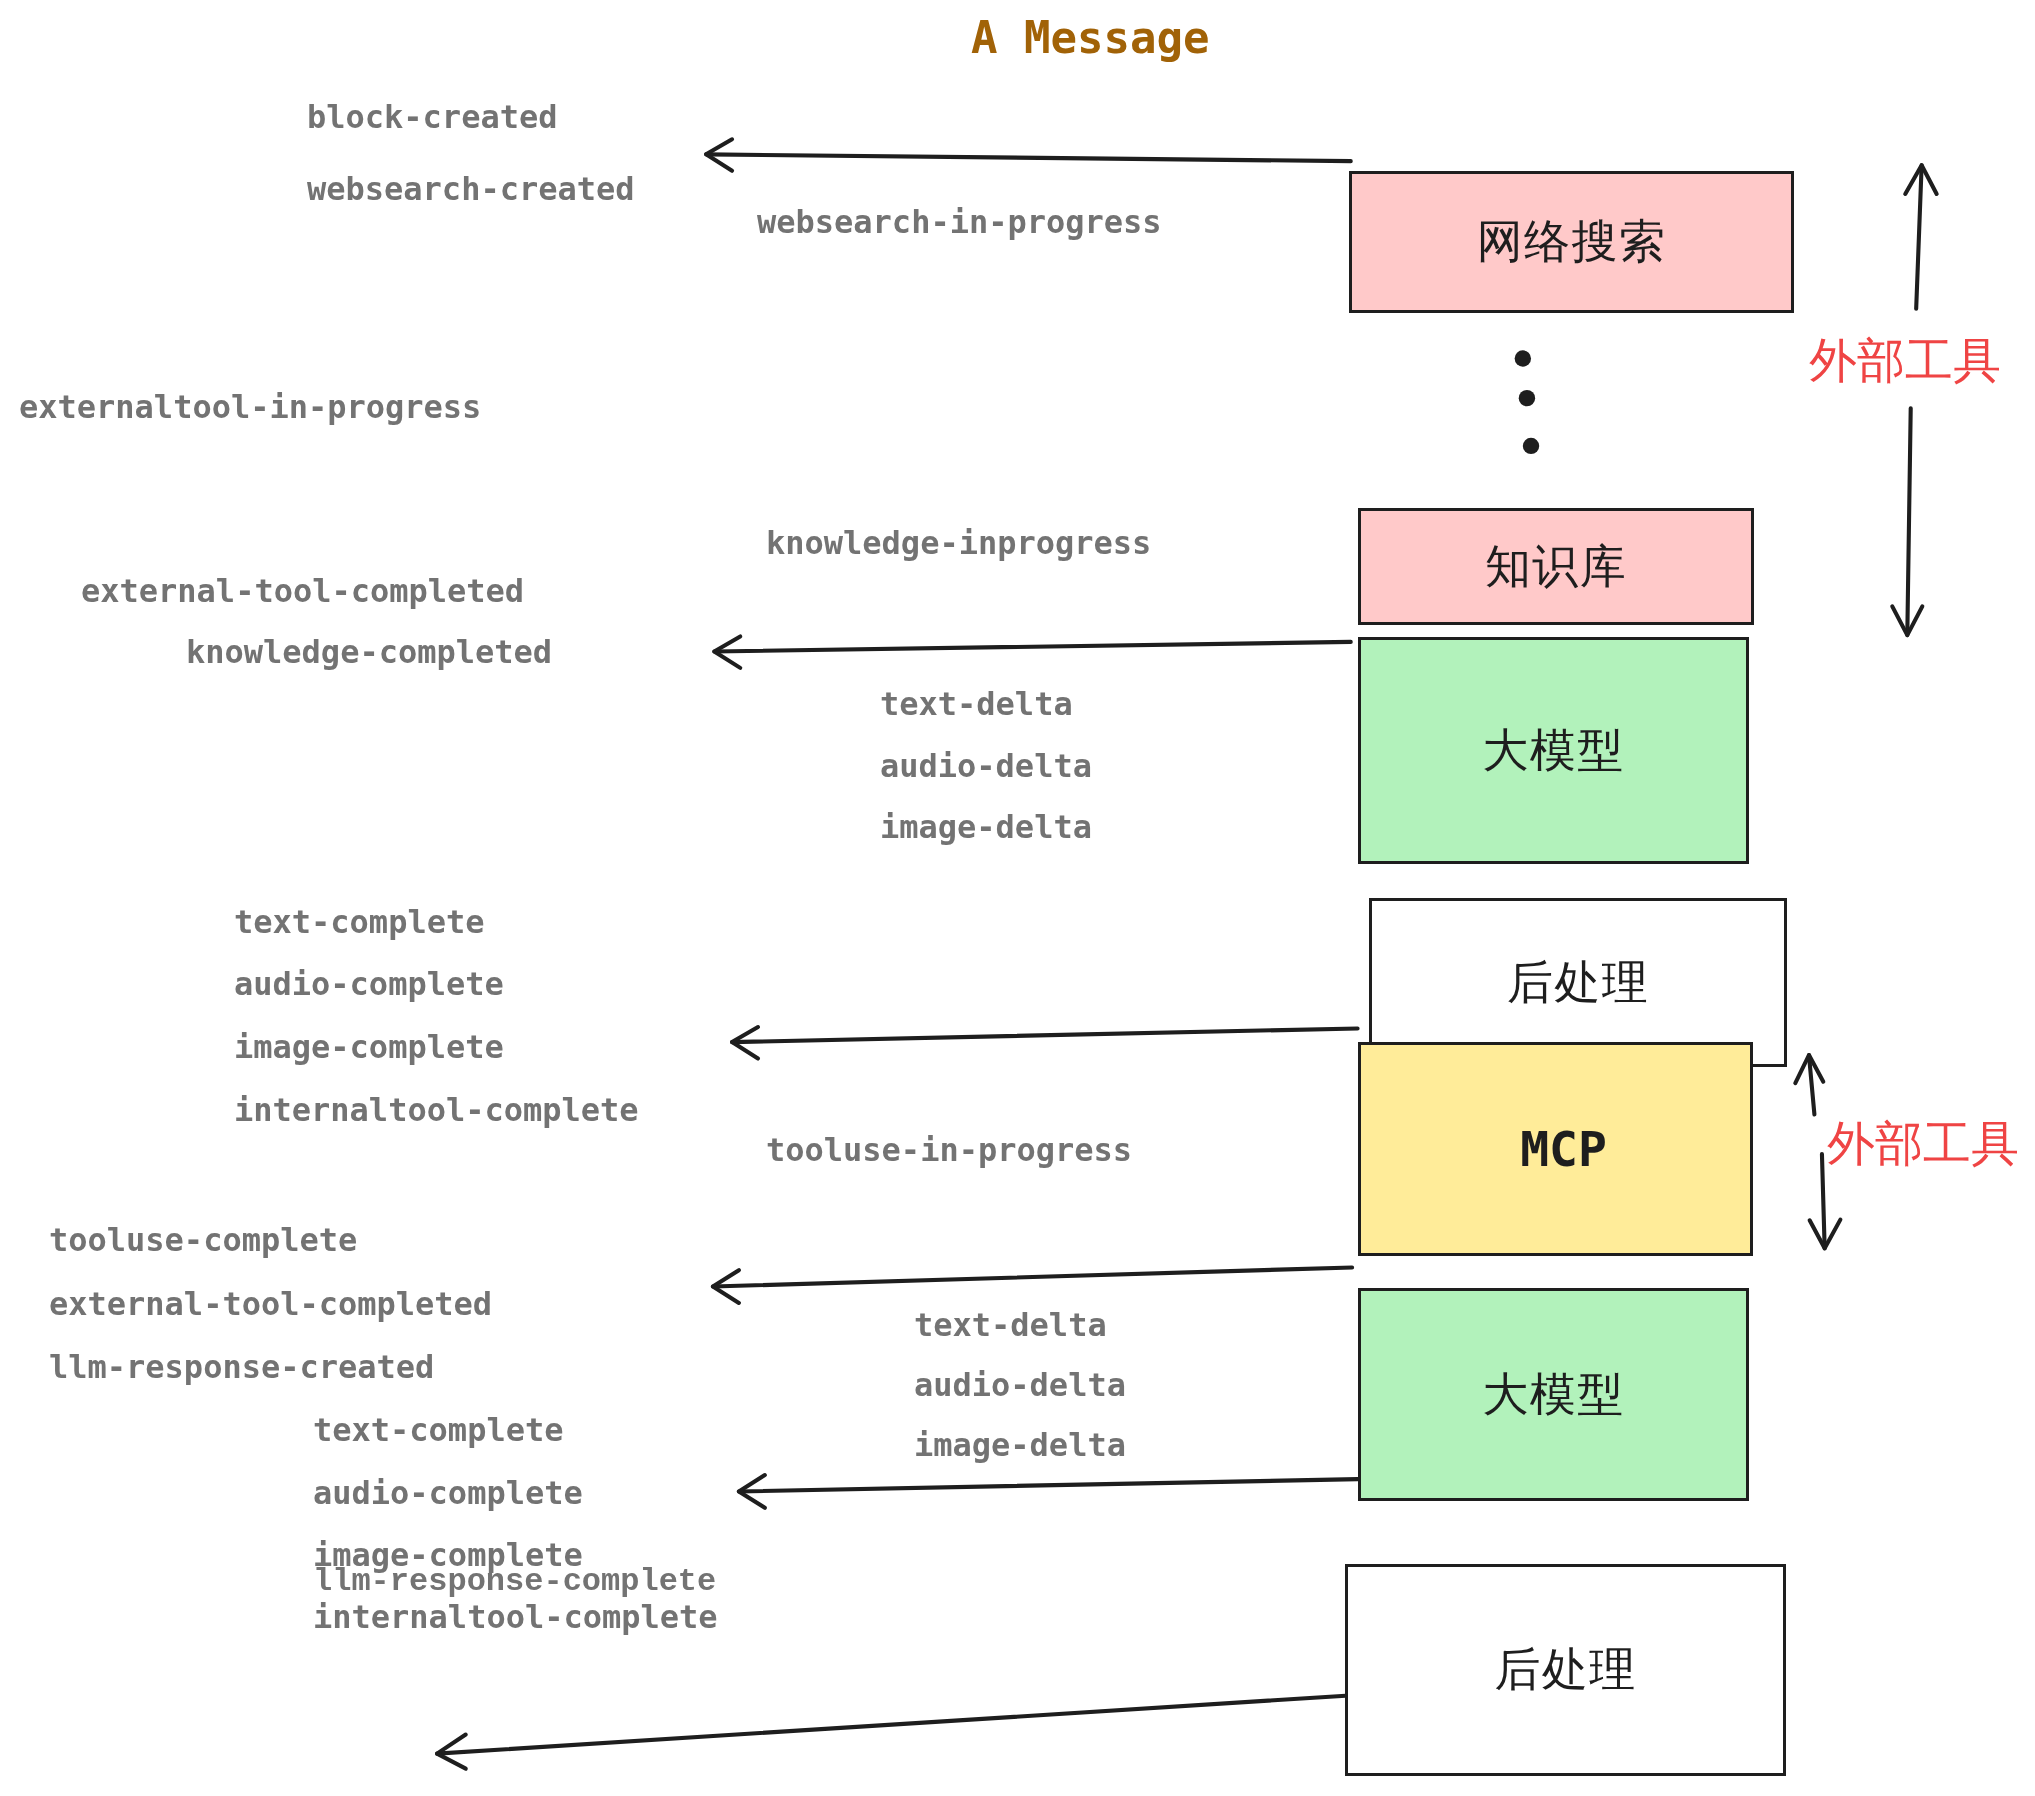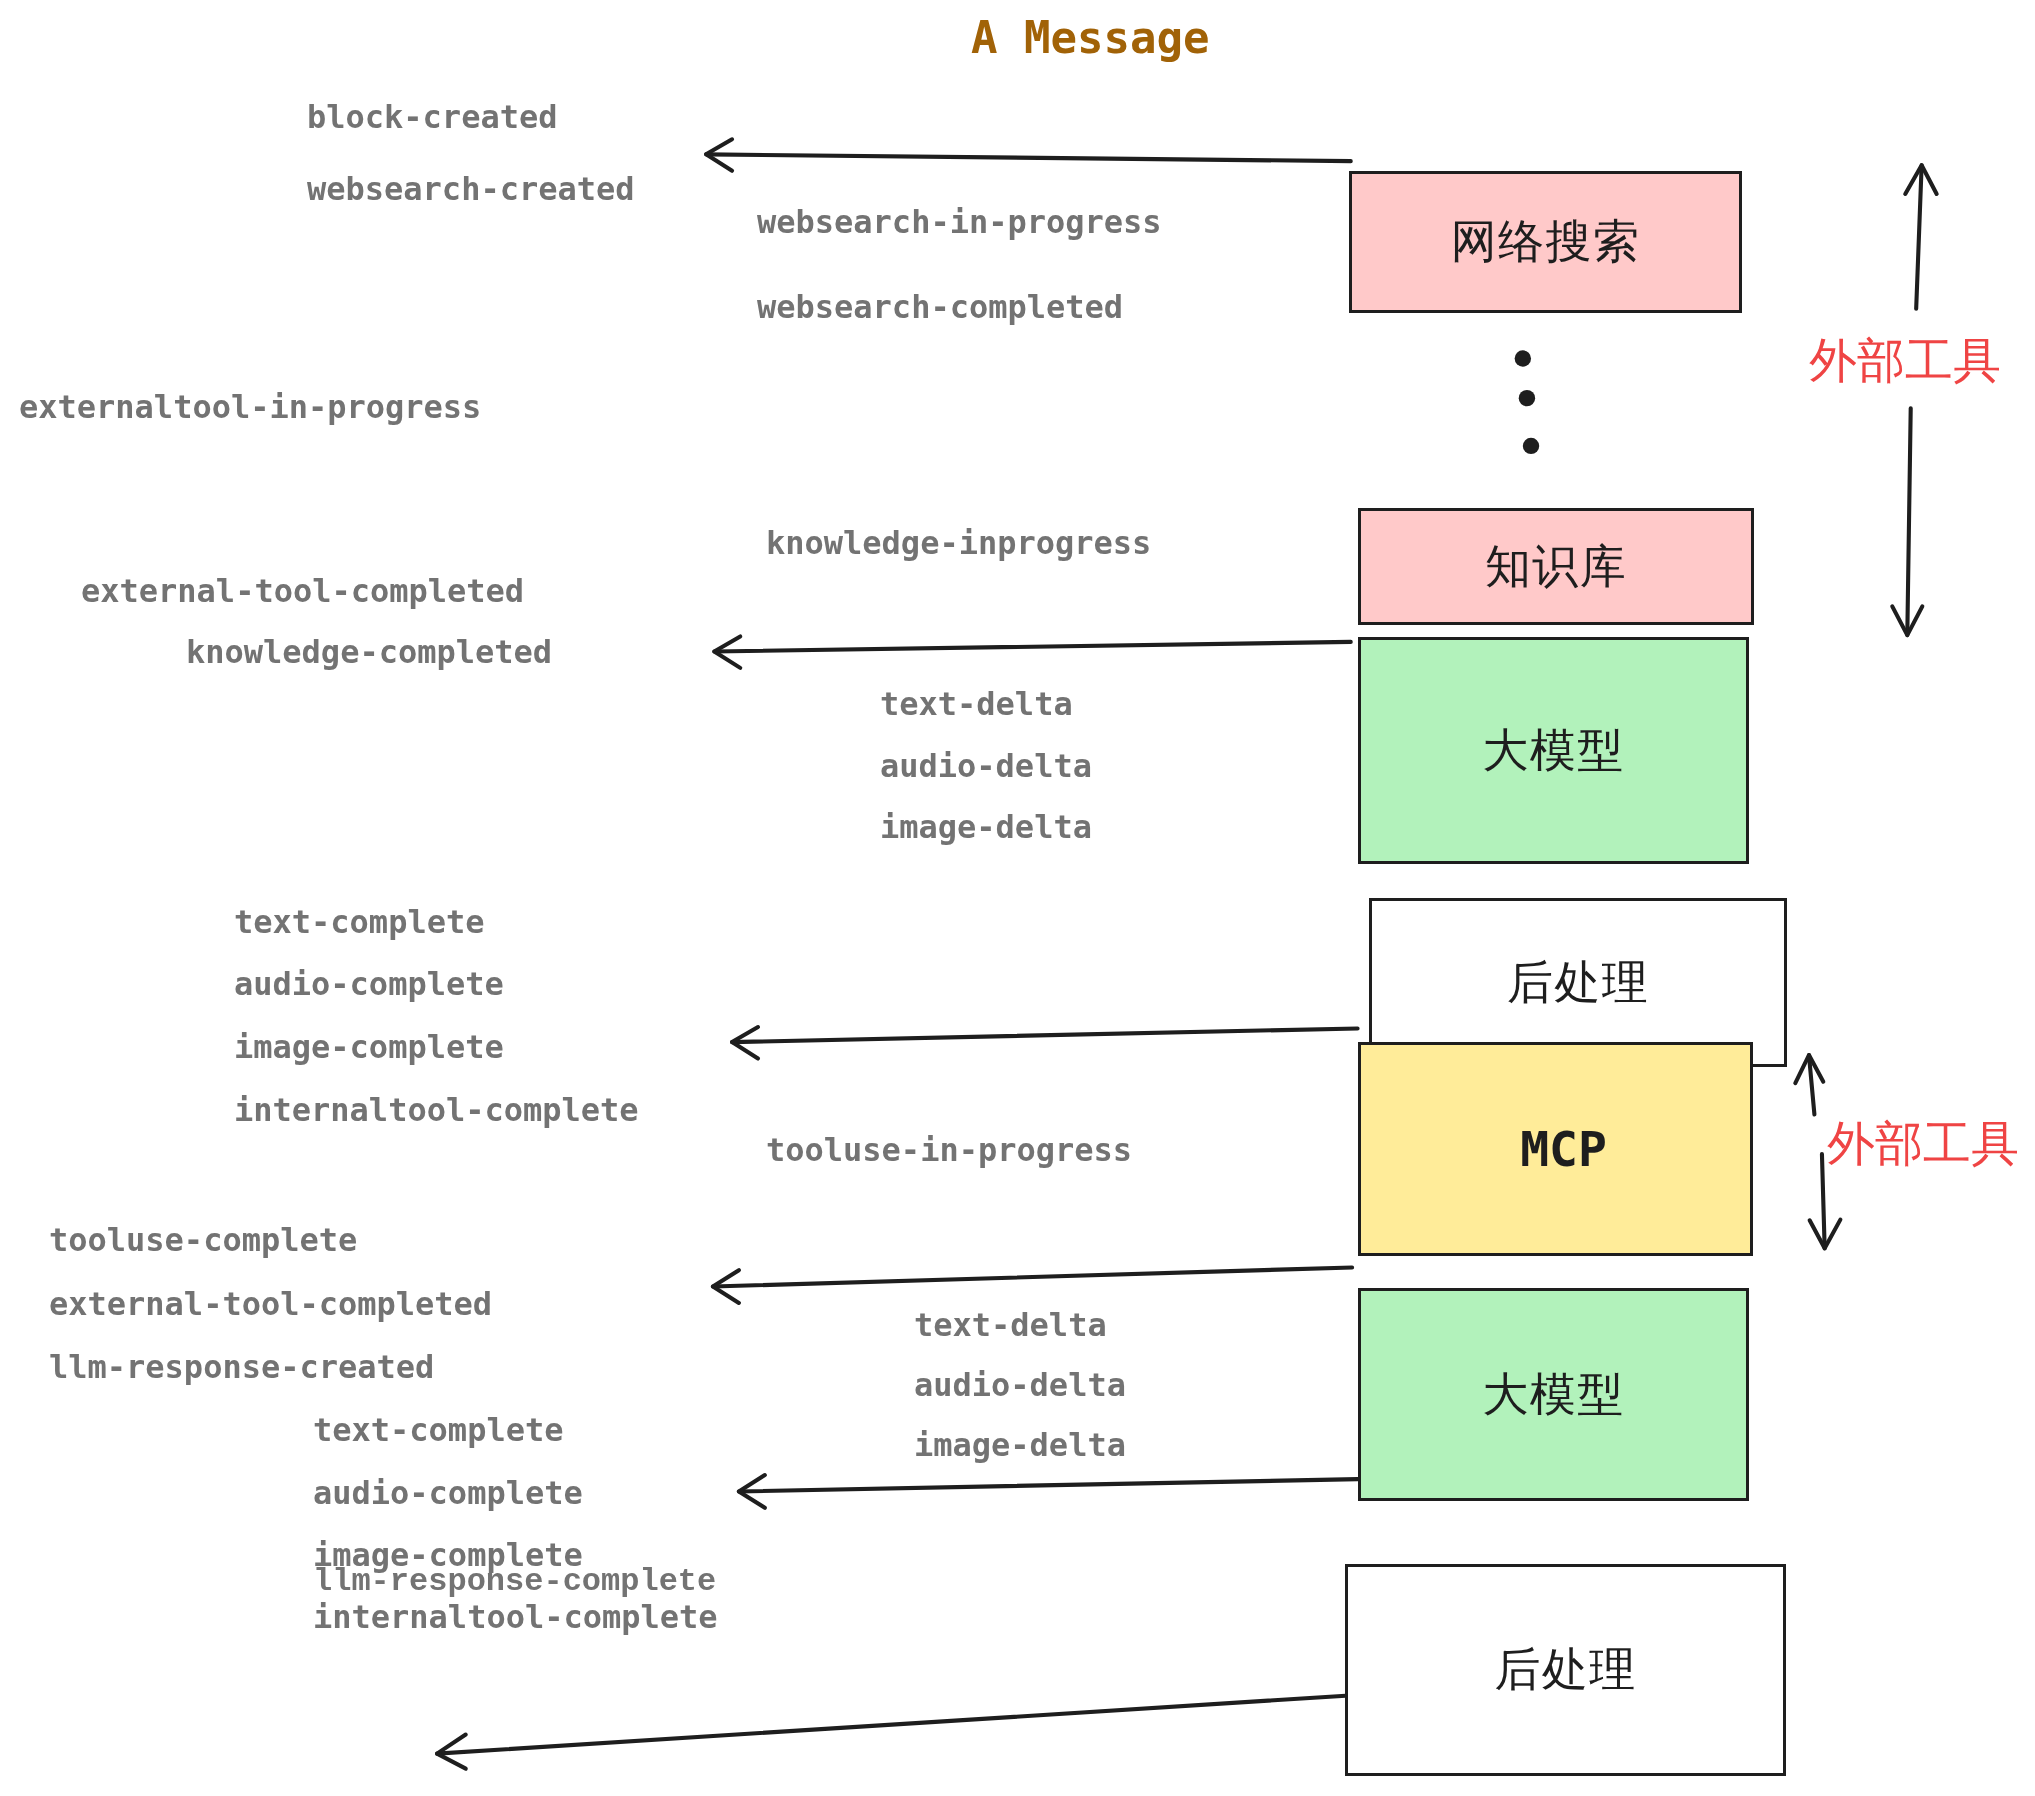--- a/index.html
+++ b/index.html
@@ -77,21 +77,21 @@
 
     <g>
       <circle cx="2230" cy="525" r="12"></circle>
         <circle cx="2236" cy="583" r="12"></circle>
         <circle cx="2242" cy="653" r="12"></circle>
     </g>
   </svg>
 
   <div class="title" style="left:971px;top:12.3px;position:absolute;">A Message</div>
 
-  <div class="box" style="left:1349px;top:171px;width:393px;height:142px;background:#ffc9c9;">
+  <div class="box" style="left:1349px;top:171px;width:445px;height:142px;background:#ffc9c9;">
     <span class="lbl">网络搜索</span>
   </div>
   <div class="box" style="left:1358px;top:508px;width:396px;height:117px;background:#ffc9c9;">
     <span class="lbl">知识库</span>
   </div>
   <div class="box" style="left:1358px;top:637px;width:391px;height:227px;background:#b2f2bb;">
     <span class="lbl">大模型</span>
   </div>
   <div class="box" style="left:1369px;top:898px;width:418px;height:169px;background:#ffffff;">
     <span class="lbl">后处理</span>
@@ -105,21 +105,20 @@
   <div class="box" style="left:1345px;top:1564px;width:441px;height:212px;background:#ffffff;">
     <span class="lbl">后处理</span>
   </div>
 
   <div class="side" style="left:1809px;top:329px;">外部工具</div>
   <div class="side" style="left:1827px;top:1112px;">外部工具</div>
 
   <div class="ev" style="left:307px;top:97px;">block-created</div>
   <div class="ev" style="left:307px;top:169px;">websearch-created</div>
   <div class="ev" style="left:757px;top:202px;">websearch-in-progress</div>
-  <div class="ev" style="left:757px;top:287px;">websearch-completed</div>
   <div class="ev" style="left:19px;top:387px;">externaltool-in-progress</div>
   <div class="ev" style="left:766px;top:523px;">knowledge-inprogress</div>
   <div class="ev" style="left:81px;top:571px;">external-tool-completed</div>
   <div class="ev" style="left:186px;top:632px;">knowledge-completed</div>
   <div class="ev" style="left:880px;top:684px;">text-delta</div>
   <div class="ev" style="left:880px;top:746px;">audio-delta</div>
   <div class="ev" style="left:880px;top:807px;">image-delta</div>
   <div class="ev" style="left:234px;top:902px;">text-complete</div>
   <div class="ev" style="left:234px;top:964px;">audio-complete</div>
   <div class="ev" style="left:234px;top:1027px;">image-complete</div>

